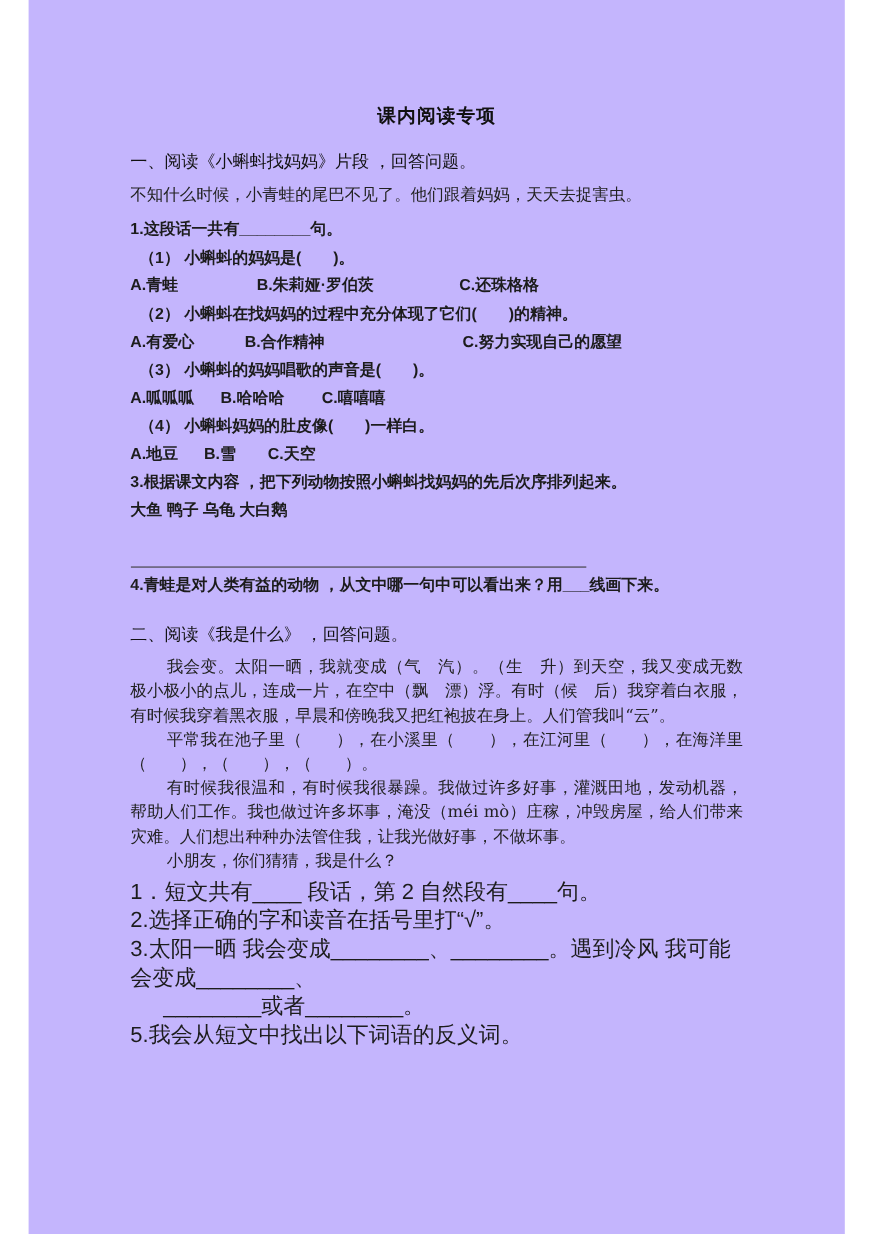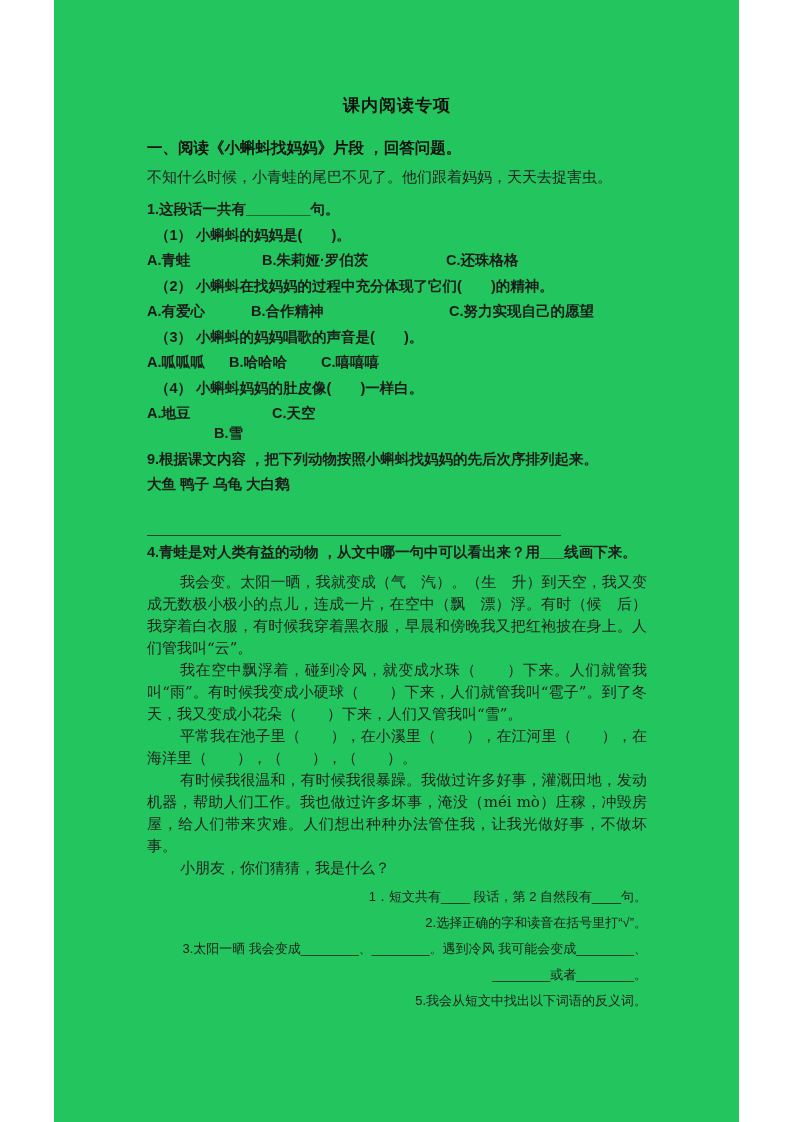--- a/index.html
+++ b/index.html
@@ -1,38 +1,38 @@
 <!DOCTYPE html>
 <html><head>
 <meta charset="utf-8">
 <style>
   * { margin: 0; padding: 0; box-sizing: border-box; }
   html, body { background: #ffffff; }
   .page {
     position: relative;
-    width: 685px;
+    width: 742px;
     height: 1122px;
     margin: 0 auto;
-    background: #22c55e;
+    background: #c4b5fd;
     color: #1f1f1f;
     padding: 96px 92px 0 93px;
     overflow: hidden;
     font-family: "Liberation Sans", "DejaVu Sans", sans-serif;
   }
   .title {
     font-size: 17px;
     font-weight: bold;
     text-align: center;
     line-height: 20px;
     letter-spacing: 1px;
     color: #111;
   }
   .sec-heading {
     font-size: 15.5px;
-    font-weight: bold;
+    font-weight: normal;
     color: #111;
     line-height: 22px;
   }
   .s1-heading { margin-top: 21px; }
   .s2-heading { margin-top: 22px; }
   
   .passage {
     font-family: "DejaVu Serif", "Liberation Serif", serif;
     font-size: 15px;
     line-height: 23px;
@@ -53,30 +53,30 @@
   .stem { padding-left: 8px; }
   .opts { display: flex; }
   .opts span { flex: 0 0 auto; }
   .opts.r1 span:nth-child(1) { width: 115px; }
   .opts.r1 span:nth-child(2) { width: 184px; }
   .opts.r2 span:nth-child(1) { width: 104px; }
   .opts.r2 span:nth-child(2) { width: 198px; }
   .opts.r3 span:nth-child(1) { width: 82px; }
   .opts.r3 span:nth-child(2) { width: 92px; }
   .opts.r4 span:nth-child(1) { width: 67px; }
-  .opts.r4 span:nth-child(2) { width: 58px; margin-top: 20px; }
+  .opts.r4 span:nth-child(2) { width: 58px; }
   .answer-line {
     width: 414px;
     height: 0;
     border-bottom: 1.5px solid #3a3a3a;
     margin-top: 37px;
   }
   .q4-line { margin-top: 4px; }
   .s2-questions { margin-top: 5px; }
-  .s2-q { font-size: 13px; line-height: 26px; color: #1c1c1c; text-align: right; }
+  .s2-q { font-size: 20px; line-height: 26px; color: #1c1c1c; }
   .s2-q.cont { padding-left: 30px; }
 </style>
 </head>
 <body>
 
 <div class="page">
 
   <h1 class="title">课内阅读专项</h1>
 
   <section>
@@ -107,34 +107,34 @@
         <span>C.嘻嘻嘻</span>
       </div>
 
       <p class="q stem">（4） 小蝌蚪妈妈的肚皮像(　　)一样白。</p>
       <div class="q opts r4">
         <span>A.地豆</span>
         <span>B.雪</span>
         <span>C.天空</span>
       </div>
 
-      <p class="q">9.根据课文内容 ，把下列动物按照小蝌蚪找妈妈的先后次序排列起来。</p>
+      <p class="q">3.根据课文内容 ，把下列动物按照小蝌蚪找妈妈的先后次序排列起来。</p>
       <p class="q">大鱼  鸭子  乌龟  大白鹅</p>
 
       <div class="answer-line"></div>
 
       <p class="q q4-line">4.青蛙是对人类有益的动物 ，从文中哪一句中可以看出来？用___线画下来。</p>
     </div>
   </section>
 
   <section>
+    <h2 class="sec-heading s2-heading">二、阅读《我是什么》 ，回答问题。</h2>
 
     <div class="s2-passage-wrap">
       <p class="passage">我会变。太阳一晒，我就变成（气　汽）。（生　升）到天空，我又变成无数极小极小的点儿，连成一片，在空中（飘　漂）浮。有时（候　后）我穿着白衣服，有时候我穿着黑衣服，早晨和傍晚我又把红袍披在身上。人们管我叫“云”。</p>
-      <p class="passage">我在空中飘浮着，碰到冷风，就变成水珠（　　）下来。人们就管我叫“雨”。有时候我变成小硬球（　　）下来，人们就管我叫“雹子”。到了冬天，我又变成小花朵（　　）下来，人们又管我叫“雪”。</p>
       <p class="passage">平常我在池子里（　　），在小溪里（　　），在江河里（　　），在海洋里（　　），（　　），（　　）。</p>
       <p class="passage">有时候我很温和，有时候我很暴躁。我做过许多好事，灌溉田地，发动机器，帮助人们工作。我也做过许多坏事，淹没（méi mò）庄稼，冲毁房屋，给人们带来灾难。人们想出种种办法管住我，让我光做好事，不做坏事。</p>
       <p class="passage">小朋友，你们猜猜，我是什么？</p>
     </div>
 
     <div class="s2-questions">
       <p class="s2-q">1．短文共有____ 段话，第 2 自然段有____句。</p>
       <p class="s2-q">2.选择正确的字和读音在括号里打“√”。</p>
       <p class="s2-q">3.太阳一晒 我会变成________、________。遇到冷风 我可能会变成________、</p>
       <p class="s2-q cont">________或者________。</p>

